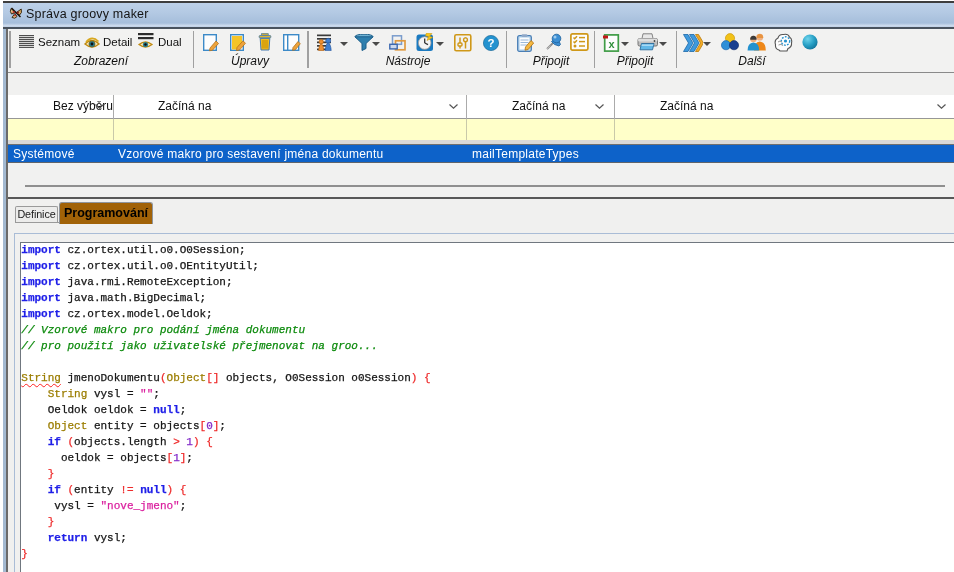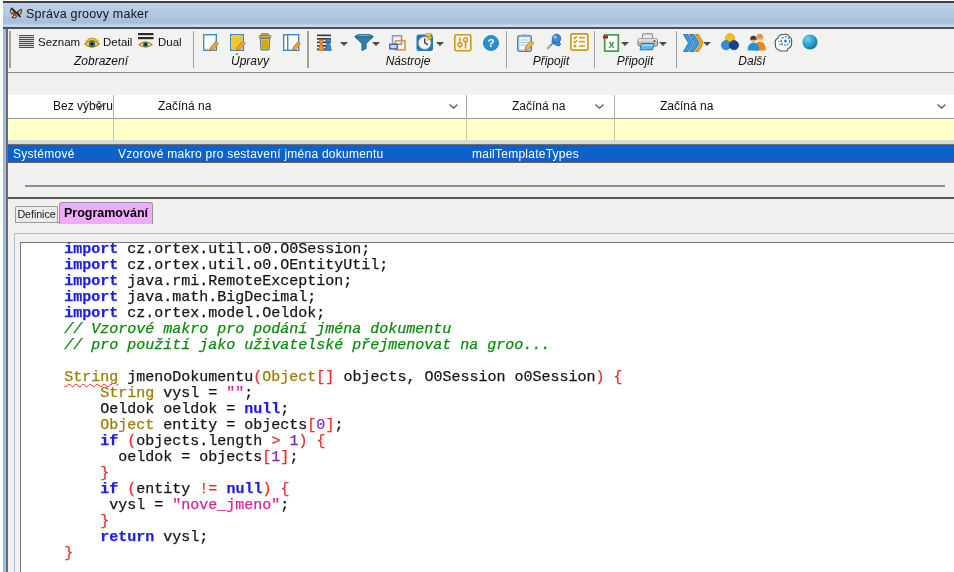--- a/index.html
+++ b/index.html
@@ -35,25 +35,25 @@
   #gsep{left:0;top:67.1px;width:946.4px;height:4.8px;background:#d9d9d8;border-bottom:1.4px solid #707070;}
   #growsel{left:0;top:71.9px;width:946.4px;height:18.4px;background:#0d62c9;border-bottom:1.6px solid #60646a;}
   .scell{position:absolute;top:2.2px;font-size:12px;letter-spacing:0.25px;color:#fff;white-space:nowrap;}
   
   #splitline{left:17.4px;top:155.8px;width:920px;height:1.6px;background:#8f8f8f;}
   #panelline{left:0;top:167.6px;width:946.4px;height:1.8px;background:#585858;}
   
   #bpanel{left:0;top:169.4px;width:946.4px;height:373.4px;background:#f0f0ef;}
   #tab1{left:7.4px;top:7.9px;width:43px;height:15.4px;background:#ececeb;border:1px solid #9a9a9a;border-bottom:none;border-radius:2px 2px 0 0;font-size:10.8px;color:#202020;text-align:center;line-height:15.5px;letter-spacing:-0.1px;}
   #tab1line{left:7.4px;top:23.3px;width:44px;height:1.2px;background:#9a9a9a;}
-  #tab2{left:51.4px;top:3.9px;width:94px;height:21.4px;background:#f0abfc;border:1.2px solid #8f959d;border-bottom:none;border-radius:3px 3px 0 0;font-size:12.5px;font-weight:bold;color:#000;text-align:center;line-height:20px;}
+  #tab2{left:51.4px;top:3.9px;width:94px;height:21.4px;background:#a16207;border:1.2px solid #8f959d;border-bottom:none;border-radius:3px 3px 0 0;font-size:12.5px;font-weight:bold;color:#000;text-align:center;line-height:20px;}
   #groupbox{left:6.9px;top:34.8px;width:939.5px;height:338.6px;border:1.4px solid #a9bcd6;border-right:none;border-bottom:none;}
   #editor{left:12px;top:43.7px;width:934.4px;height:329.7px;background:#fff;border:1.4px solid #70777f;border-right:none;border-bottom:none;}
   
-  #code{position:absolute;left:0.7px;top:-0.8px;font-family:"Liberation Mono",monospace;font-size:15px;line-height:16px;white-space:pre;color:#151515;padding-left:43px;-webkit-text-stroke:0.25px currentColor;}
+  #code{position:absolute;left:0.7px;top:-0.8px;font-family:"Liberation Mono",monospace;font-size:11px;line-height:16px;white-space:pre;color:#151515;-webkit-text-stroke:0.25px currentColor;}
   .kw{color:#1f1fe8;font-weight:bold;}
   .cm{color:#0c8a0c;font-style:italic;}
   .ty{color:#9b7d00;}
   .st{color:#da1f9e;}
   .nu{color:#8128c8;}
   .br{color:#ee2c2c;}
   .sq{text-decoration:underline wavy #ff2020 1px;text-underline-offset:2px;}
 </style>
 </head>
 <body>

